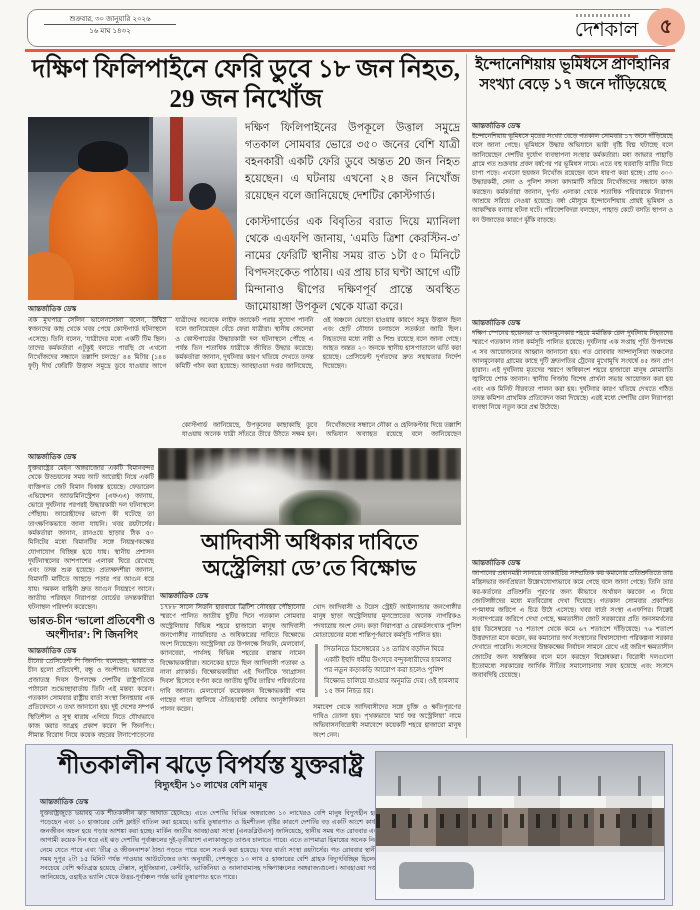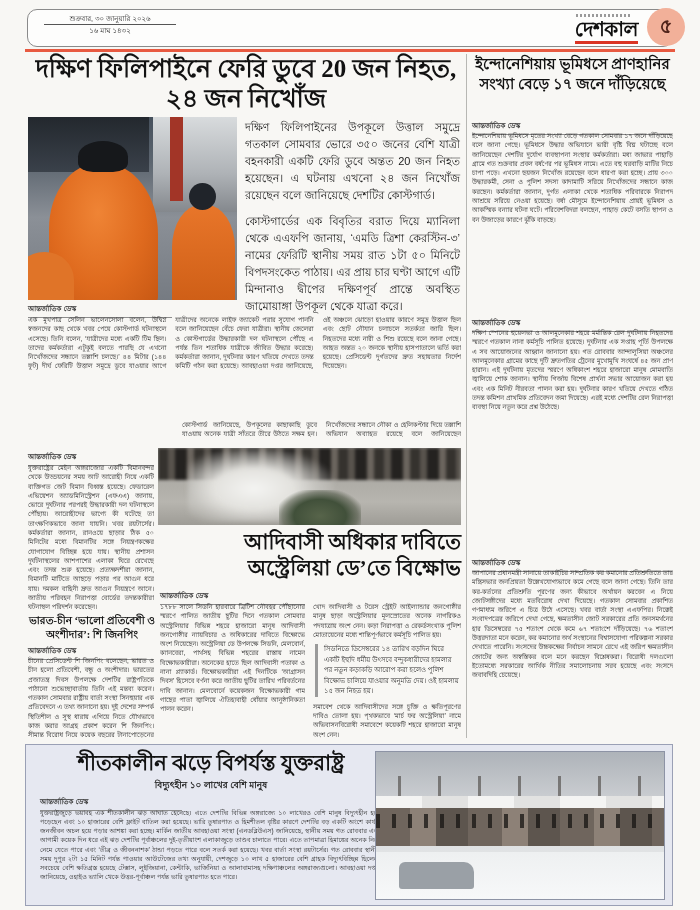--- a/index.html
+++ b/index.html
@@ -8,23 +8,23 @@
   .abs{position:absolute;}
   
   .hdr-box{left:27px;top:9px;width:644px;height:36px;border:1.5px solid #8a8a8a;border-radius:10px;background:#fdfdfc;}
   .hdr-date{left:44px;top:13px;width:132px;text-align:center;font-size:7px;line-height:1.3;color:#222;}
   .hdr-date .d1{border-bottom:1px solid #555;padding-bottom:1px;}
   .hdr-date .d2{padding-top:1px;}
   .hdr-section{left:0;right:0;top:19px;text-align:right;font-size:15px;font-weight:700;
                font-family:Liberation Mono, monospace;}
   .hdr-tagline{right:66px;top:13px;width:56px;height:3px;
                background:repeating-linear-gradient(90deg,#9a9a9a 0 2px,transparent 2px 4px);}
-  .hdr-logo{right:60px;top:18px;font-size:20px;font-weight:700;letter-spacing:-0.5px;line-height:1;
+  .hdr-logo{right:60px;top:18px;font-size:20px;font-weight:400;letter-spacing:-0.5px;line-height:1;
             font-family:"Liberation Serif","DejaVu Serif",serif;color:#0e0e0e;
-            border-bottom:3px solid #da3524;padding-bottom:2px;}
+            border-bottom:3px solid #da3524;padding-bottom:16px;}
   .hdr-circle{right:15px;top:8px;width:38px;height:38px;border-radius:50%;background:#f2b099;
               display:flex;align-items:center;justify-content:center;font-size:20px;font-weight:700;color:#50231a;}
   .hdr-rule{left:25px;top:49px;width:650px;height:2.5px;background:#e85a41;}
   .v-div{left:466px;top:54px;width:1px;height:684px;background:#b7b7b3;}
   
   .h1{font-family:"Liberation Serif","DejaVu Serif",serif;font-weight:700;color:#121212;text-align:center;}
   .byline{font-size:7px;font-weight:700;color:#333;border-bottom:1px solid #8c8c8c;padding-bottom:2px;}
   .body-sm{font-size:6.4px;line-height:1.45;text-align:justify;color:#262626;overflow:hidden;}
   
   .ferry-h1{left:30px;top:54px;width:432px;font-size:25px;line-height:1.2;}
@@ -52,40 +52,40 @@
   .xi-body{left:28px;top:656px;width:126px;height:82px;}
   
   .aus-photo{left:158px;top:448px;width:303px;height:77px;overflow:hidden;
              background:linear-gradient(180deg,#96948f 0%,#aba9a3 35%,#b7b5af 70%,#9e9c96 100%);}
   .ap-crowd{top:0;left:0;right:0;height:42%;filter:blur(1.5px);
             background:repeating-linear-gradient(90deg,#35322e 0 10px,#58534d 10px 17px,#242220 17px 29px,#6b655e 29px 36px);}
   .ap-smoke{left:10%;top:0;width:48%;height:96%;filter:blur(2px);
             background:radial-gradient(ellipse at 45% 55%,#f4f4f2 0%,#e3e2de 35%,rgba(210,209,205,.6) 55%,transparent 75%);}
   .ap-leaves{left:40%;bottom:-6%;width:27%;height:52%;
              background:radial-gradient(ellipse at 50% 65%,#57644a 0%,#41503a 45%,rgba(60,70,50,.5) 65%,transparent 78%);}
-  .aus-h2{left:158px;top:529px;width:303px;font-size:21px;line-height:1.25;text-align:right;}
+  .aus-h2{left:158px;top:529px;width:303px;font-size:21px;line-height:1.25;}
   .aus-byline{left:160px;top:590px;width:145px;}
   .aus-col1{left:160px;top:602px;width:145px;height:136px;}
   .aus-col2{left:313px;top:602px;width:148px;height:136px;}
   .aus-col2 p{margin:0 0 4px 0;}
   .pull-quote{border-left:3px solid #9a9a9a;padding-left:6px;margin:5px 0 5px 2px;
               font-size:6.8px;line-height:1.55;color:#2c2c2c;text-align:left;}
   
   .indo-h2{left:472px;top:54px;width:201px;font-size:15px;line-height:1.35;}
   .indo-byline{left:472px;top:120px;width:200px;}
   .indo-body{left:472px;top:131px;width:201px;height:133px;}
   .spain-h2{left:472px;top:272px;width:201px;font-size:14.5px;line-height:1.35;}
   .spain-byline{left:472px;top:317px;width:200px;}
   .spain-body{left:472px;top:328px;width:201px;height:132px;}
   .japan-h2{left:472px;top:466px;width:201px;font-size:14.5px;line-height:1.35;}
   .japan-byline{left:472px;top:557px;width:200px;}
   .japan-body{left:472px;top:568px;width:201px;height:169px;}
   
   .storm-box{left:25px;top:744px;width:646px;height:160px;background:#e6e8f1;border:1px solid #9aa0b5;}
-  .storm-h2{left:15px;top:6px;width:340px;font-size:21px;line-height:1.2;}
+  .storm-h2{left:15px;top:6px;width:340px;font-size:24px;line-height:1.2;}
   .storm-sub{left:15px;top:33px;width:340px;text-align:center;font-size:9px;font-weight:700;color:#222;}
   .storm-byline{left:14px;top:51px;width:142px;}
   .storm-body{left:14px;top:63px;width:340px;height:90px;font-size:6.3px;}
   .storm-photo{right:7px;top:6px;width:288px;height:147px;overflow:hidden;border:1px solid #8d93a5;
                background:linear-gradient(180deg,#aeb3b9 0%,#c9ccd0 30%,#dcdee0 55%,#eceeef 100%);}
   .sp-trees{top:16%;left:0;right:0;height:24%;filter:blur(.7px);
             background:repeating-linear-gradient(90deg,transparent 0 22px,rgba(60,55,50,.55) 22px 25px,transparent 25px 40px);}
   .sp-roofs{top:30%;left:0;right:0;height:8%;background:repeating-linear-gradient(90deg,#f4f4f3 0 46px,#e2e2e1 46px 92px);}
   .sp-houses{top:38%;left:0;right:0;height:26%;background:repeating-linear-gradient(90deg,#6f655d 0 34px,#8d8177 34px 60px,#5d554e 60px 92px);}
   .sp-windows{top:42%;left:0;right:0;height:10%;
@@ -104,21 +104,21 @@
       <div class="d2">১৬ মাঘ ১৪৩২</div>
     </div>
     <div class="abs hdr-section" style="position:absolute;left:0;right:0;top:10px;">বিশ্ব</div>
     <div class="abs hdr-tagline" style="position:absolute;right:40px;top:4px;"></div>
     <div class="abs hdr-logo" style="position:absolute;right:34px;top:9px;">দেশকাল</div>
   </div>
   <div class="abs hdr-circle">৫</div>
   <div class="abs hdr-rule"></div>
   <div class="abs v-div"></div>
 
-  <div class="abs h1 ferry-h1">দক্ষিণ ফিলিপাইনে ফেরি ডুবে 20 জন নিহত, ২৪ জন নিখোঁজ</div>
+  <div class="abs h1 ferry-h1">দক্ষিণ ফিলিপাইনে ফেরি ডুবে ১৮ জন নিহত, 29 জন নিখোঁজ</div>
 
   <div class="abs ferry-photo">
     <div class="abs fp-dark"></div>
     <div class="abs fp-white"></div>
     <div class="abs fp-red"></div>
     <div class="abs fp-person"></div>
     <div class="abs fp-cap"></div>
     <div class="abs fp-person2"></div>
     <div class="abs fp-head2"></div>
     <div class="abs fp-orange3"></div>

